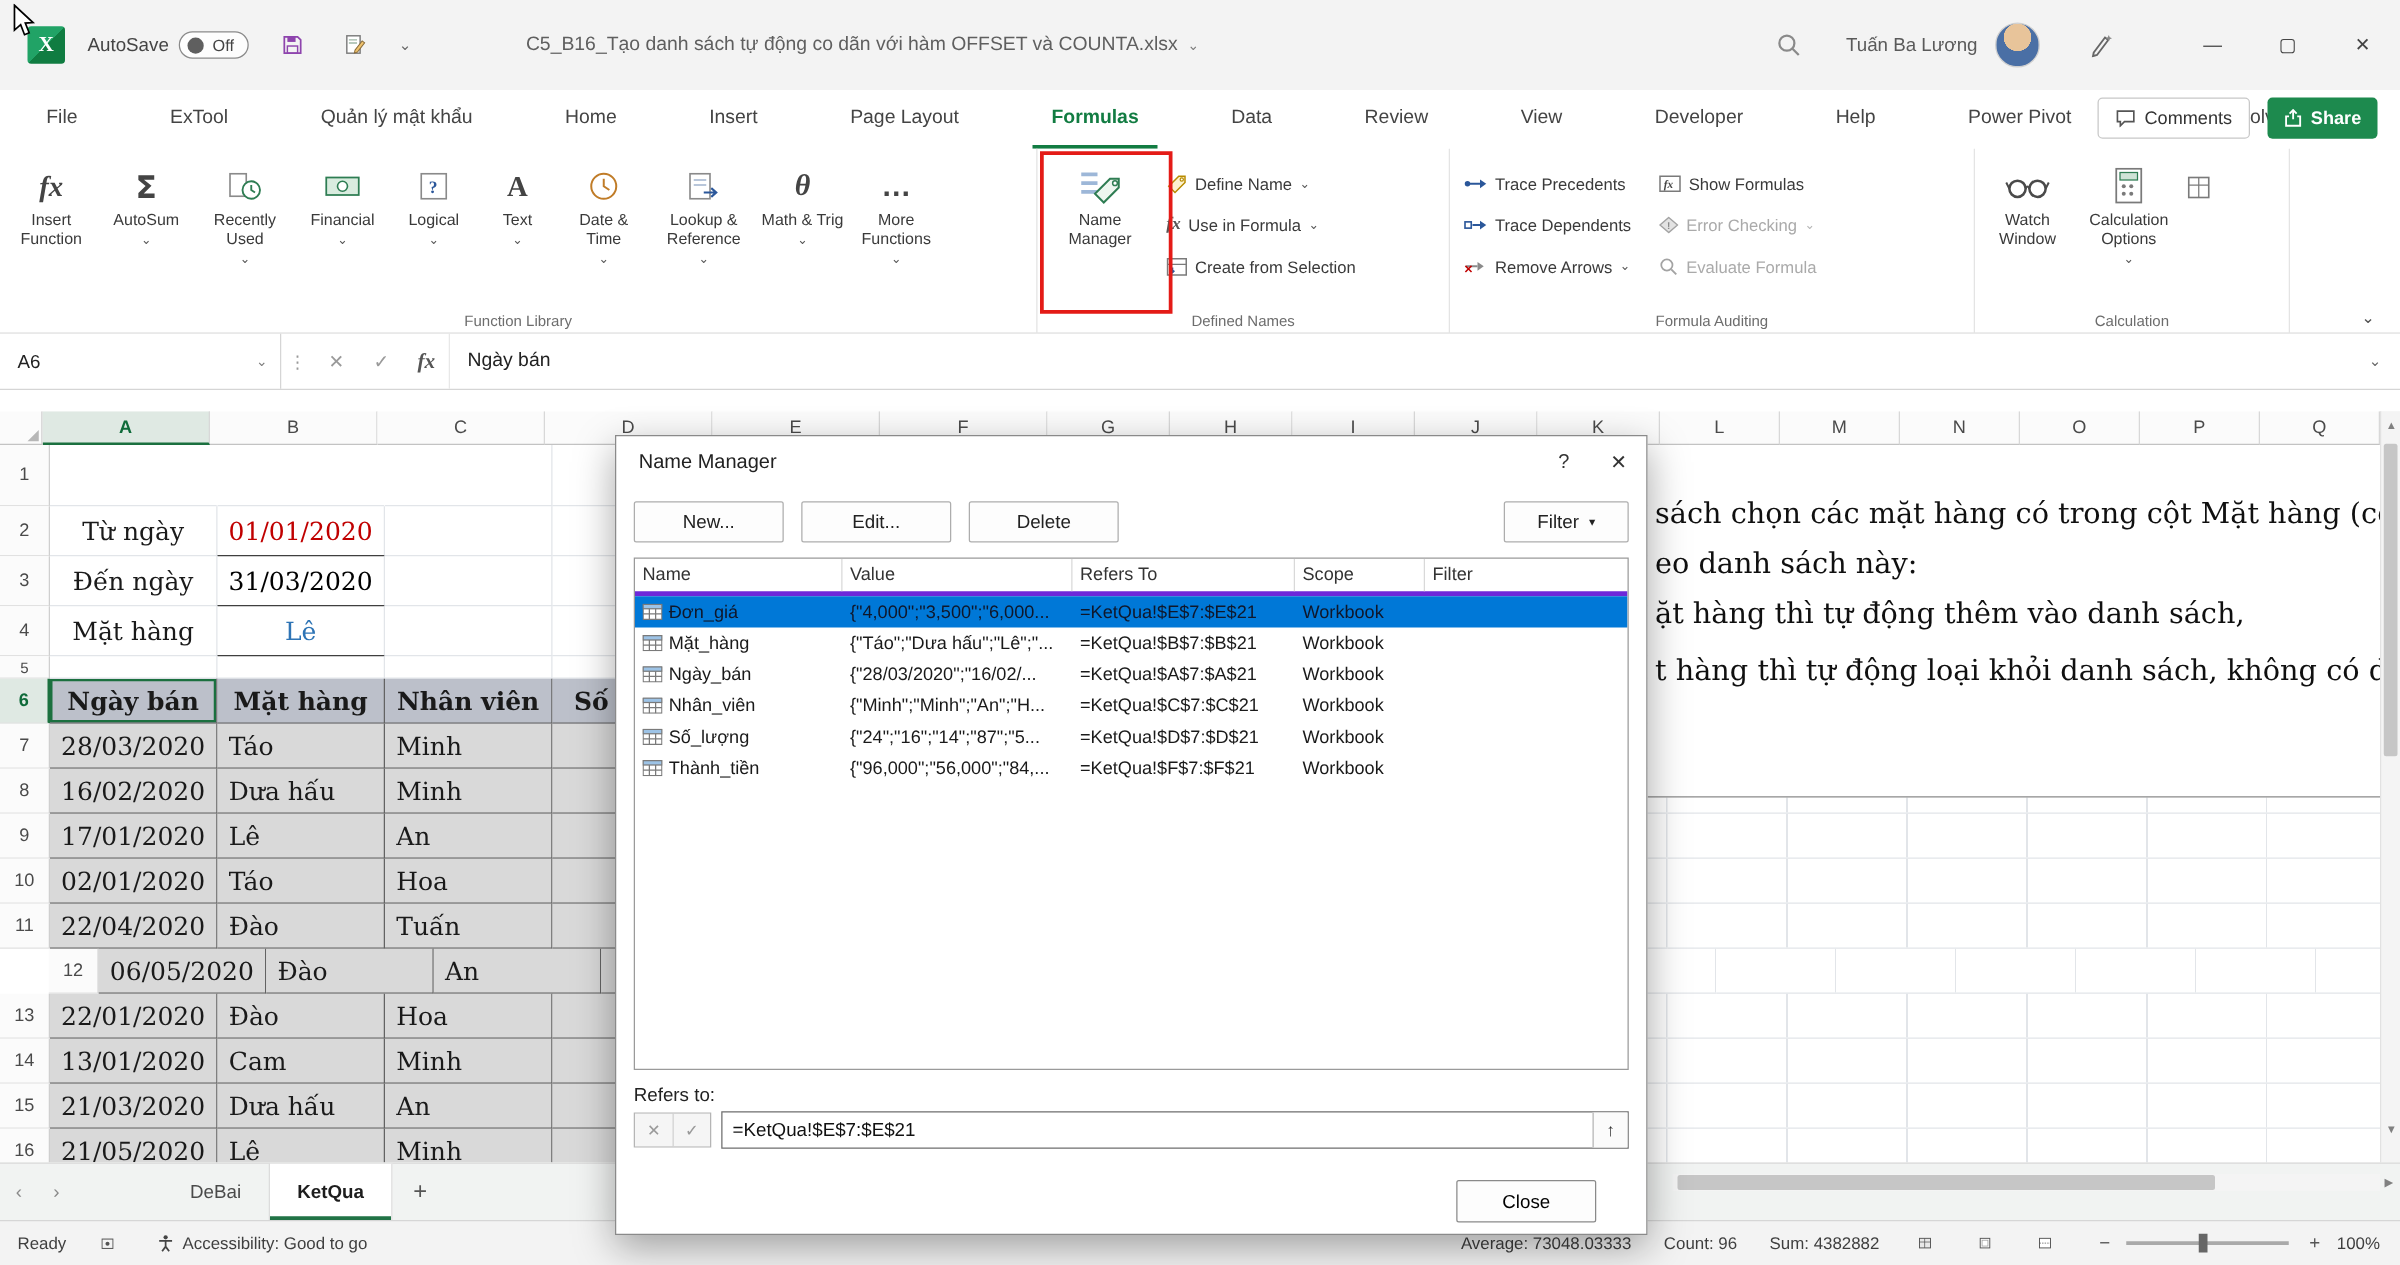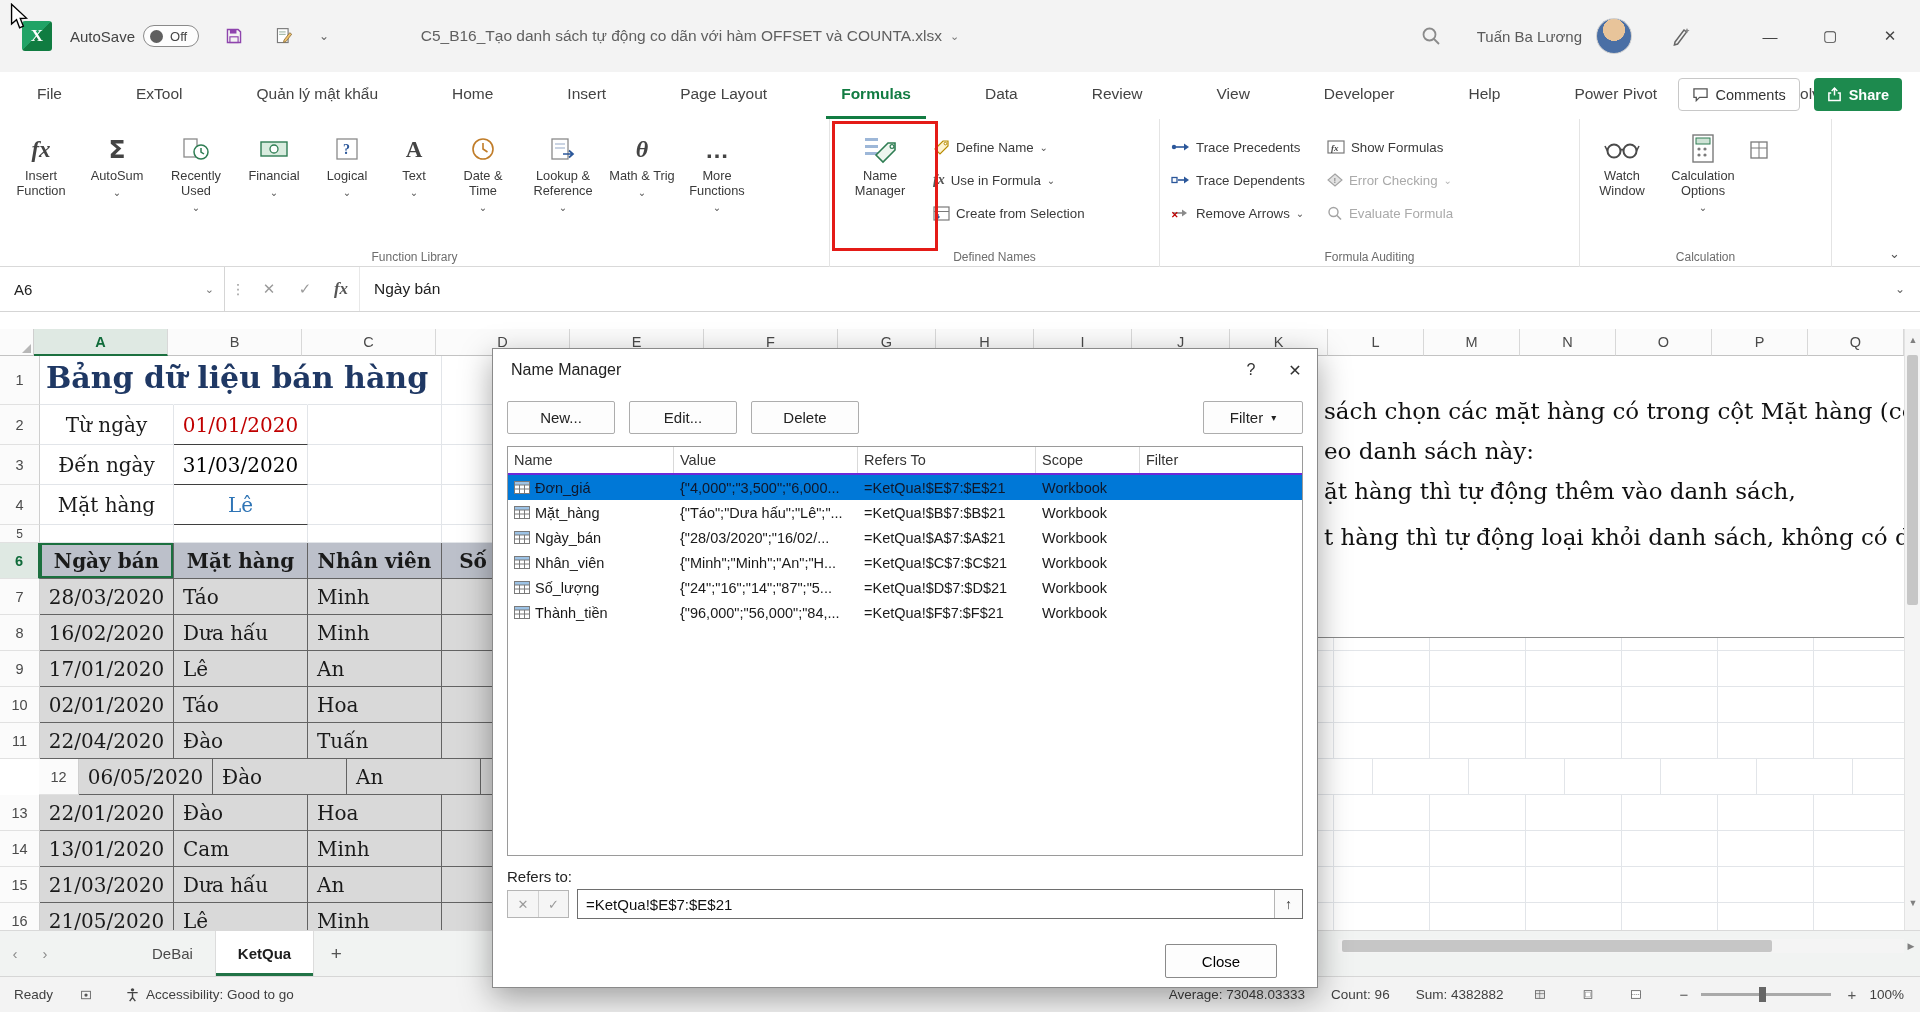--- a/index.html
+++ b/index.html
@@ -124,24 +124,24 @@
   .zbtn{background:none;border:none;font-size:15px;color:#555;width:18px;}
 
   
   .dialog{position:absolute;left:492px;top:348px;width:826px;height:640px;background:#fff;border:1px solid #8a8a8a;
           box-shadow:0 10px 30px rgba(0,0,0,.35);z-index:50;box-sizing:border-box;font-size:15px;color:#222;}
   .dlg-title{height:42px;display:flex;align-items:center;padding-left:18px;}
   .dlg-title .t{font-size:16px;color:#222;}
   .dlg-tbtns{margin-left:auto;display:flex;}
   .dlg-tbtn{width:44px;height:42px;background:none;border:none;font-size:16px;color:#333;display:flex;align-items:center;justify-content:center;}
   .dlg-btnrow{display:flex;align-items:center;gap:14px;padding:10px 14px 8px 14px;}
-  .dbtn{width:108px;height:33px;background:#fdfdfd;border:1px solid #adadad;font-size:15px;color:#222;border-radius:2px;}
+  .dbtn{width:120px;height:33px;background:#fdfdfd;border:1px solid #adadad;font-size:15px;color:#222;border-radius:2px;}
   .dbtn.filter{margin-left:auto;width:100px;display:flex;align-items:center;justify-content:center;gap:8px;}
   .nm-table{margin:4px 14px 0 14px;border:1px solid #9a9a9a;height:410px;background:#fff;overflow:hidden;box-sizing:border-box;}
-  .nm-hrow{display:grid;grid-template-columns:166px 184px 178px 104px 1fr;border-bottom:2px solid #6d28d9;height:26px;}
+  .nm-hrow{display:grid;grid-template-columns:166px 184px 178px 104px 1fr;border-bottom:4px solid #6d28d9;height:26px;}
   .nm-h{display:flex;align-items:center;padding:0 6px;border-right:1px solid #d9d9d9;font-size:14.5px;color:#333;overflow:hidden;white-space:nowrap;}
   .nm-row{display:grid;grid-template-columns:166px 184px 178px 104px 1fr;height:25px;align-items:center;color:#1a1a1a;}
   .nm-row.sel{background:#0078d7;color:#0f172a;}
   .nm-c{padding:0 6px;overflow:hidden;white-space:nowrap;font-size:14.5px;display:flex;align-items:center;gap:5px;}
   .rng-ic{flex:none;}
   .refers-label{padding:12px 14px 4px 14px;font-size:15px;}
   .refers-row{display:flex;align-items:center;gap:8px;padding:0 14px;}
   .ref-btns{display:flex;border:1px solid #b5b5b5;height:28px;box-sizing:border-box;}
   .ref-btn{width:30px;background:#f5f5f5;border:none;color:#9a9a9a;font-size:13px;}
   .ref-input{flex:1;height:30px;border:1px solid #6e6e6e;display:flex;align-items:center;box-sizing:border-box;}
@@ -530,21 +530,20 @@
       <div class="grow" style="height:49px;">
         <div class="rh">1</div>
         <div class="cell w134 nr"></div>
         <div class="cell w134 nr"></div>
         <div class="cell w134"></div>
         <div class="cell w134"></div>
         <div class="cell w134"></div>
         <div class="cell w134"></div>
         <div class="fill gk"></div>
           <div class="fill lq"></div>
-        <span class="sheet-title ni">Bảng dữ liệu bán hàng</span>
       </div>
 
       <div class="grow" style="height:40px;">
         <div class="rh">2</div>
         <div class="cell w134 ctr">
             <span>Từ ngày</span>
           </div>
         <div class="cell w134 ctr vcell vred">
             <span>01/01/2020</span>
           </div>

